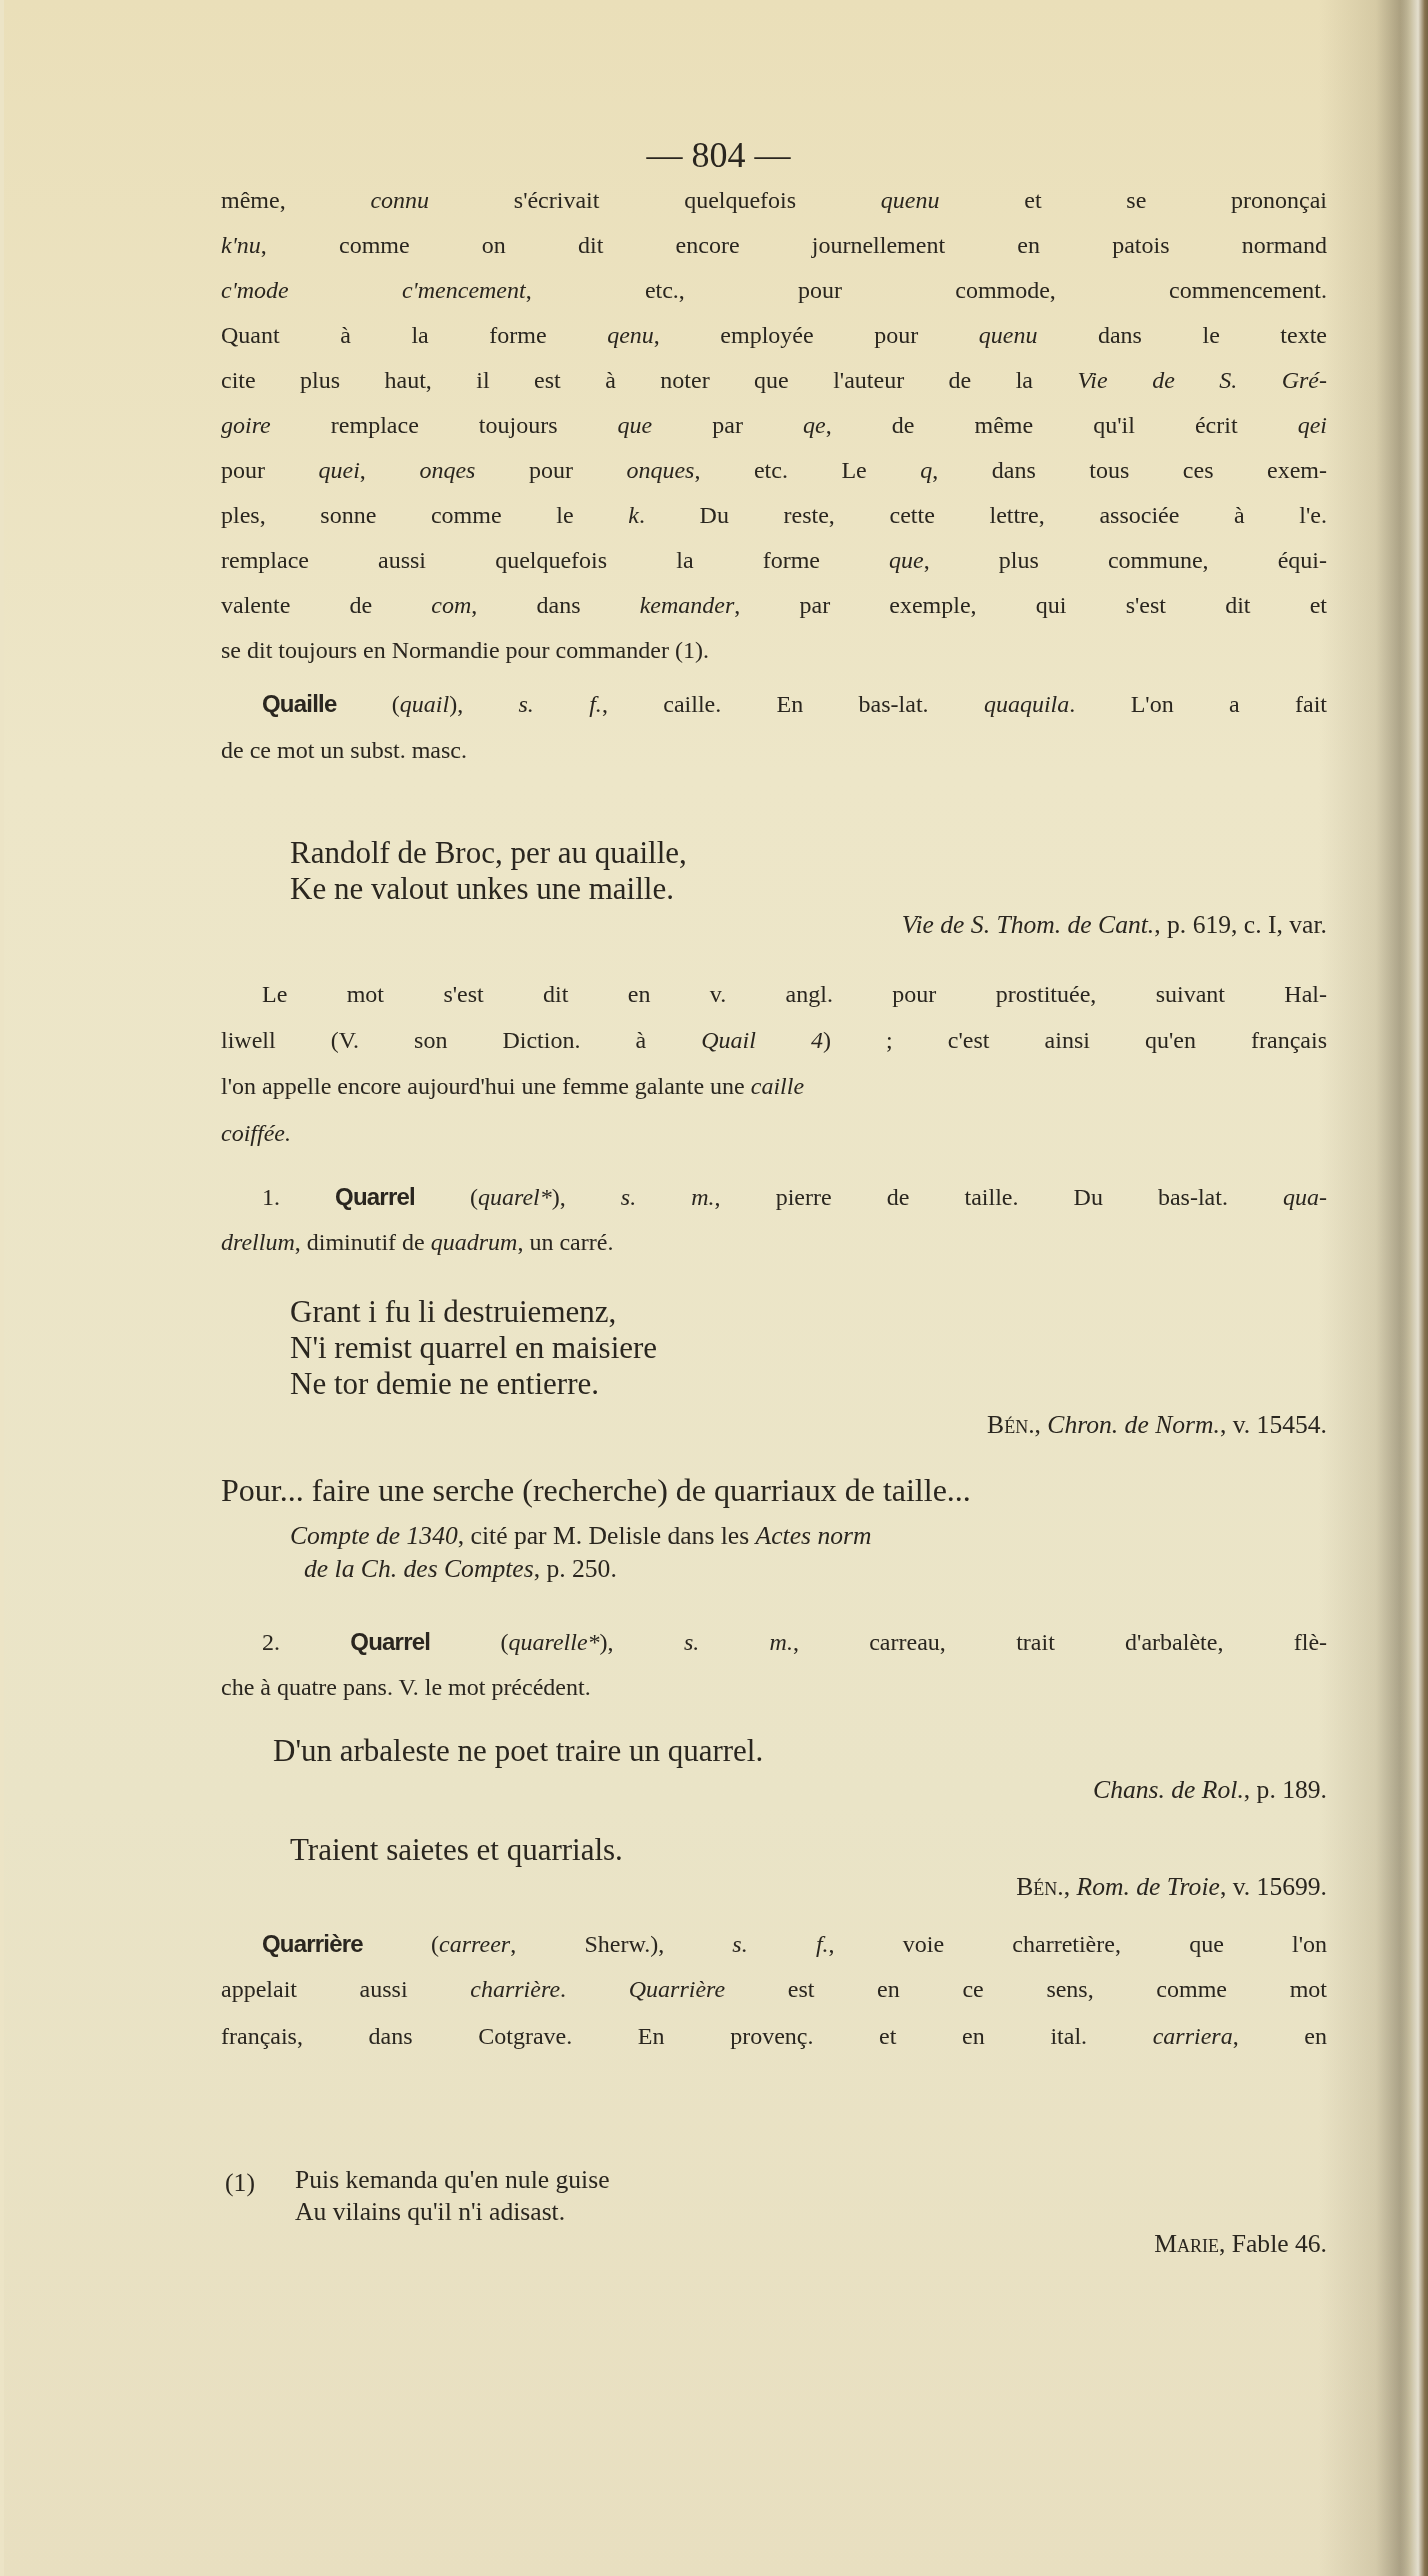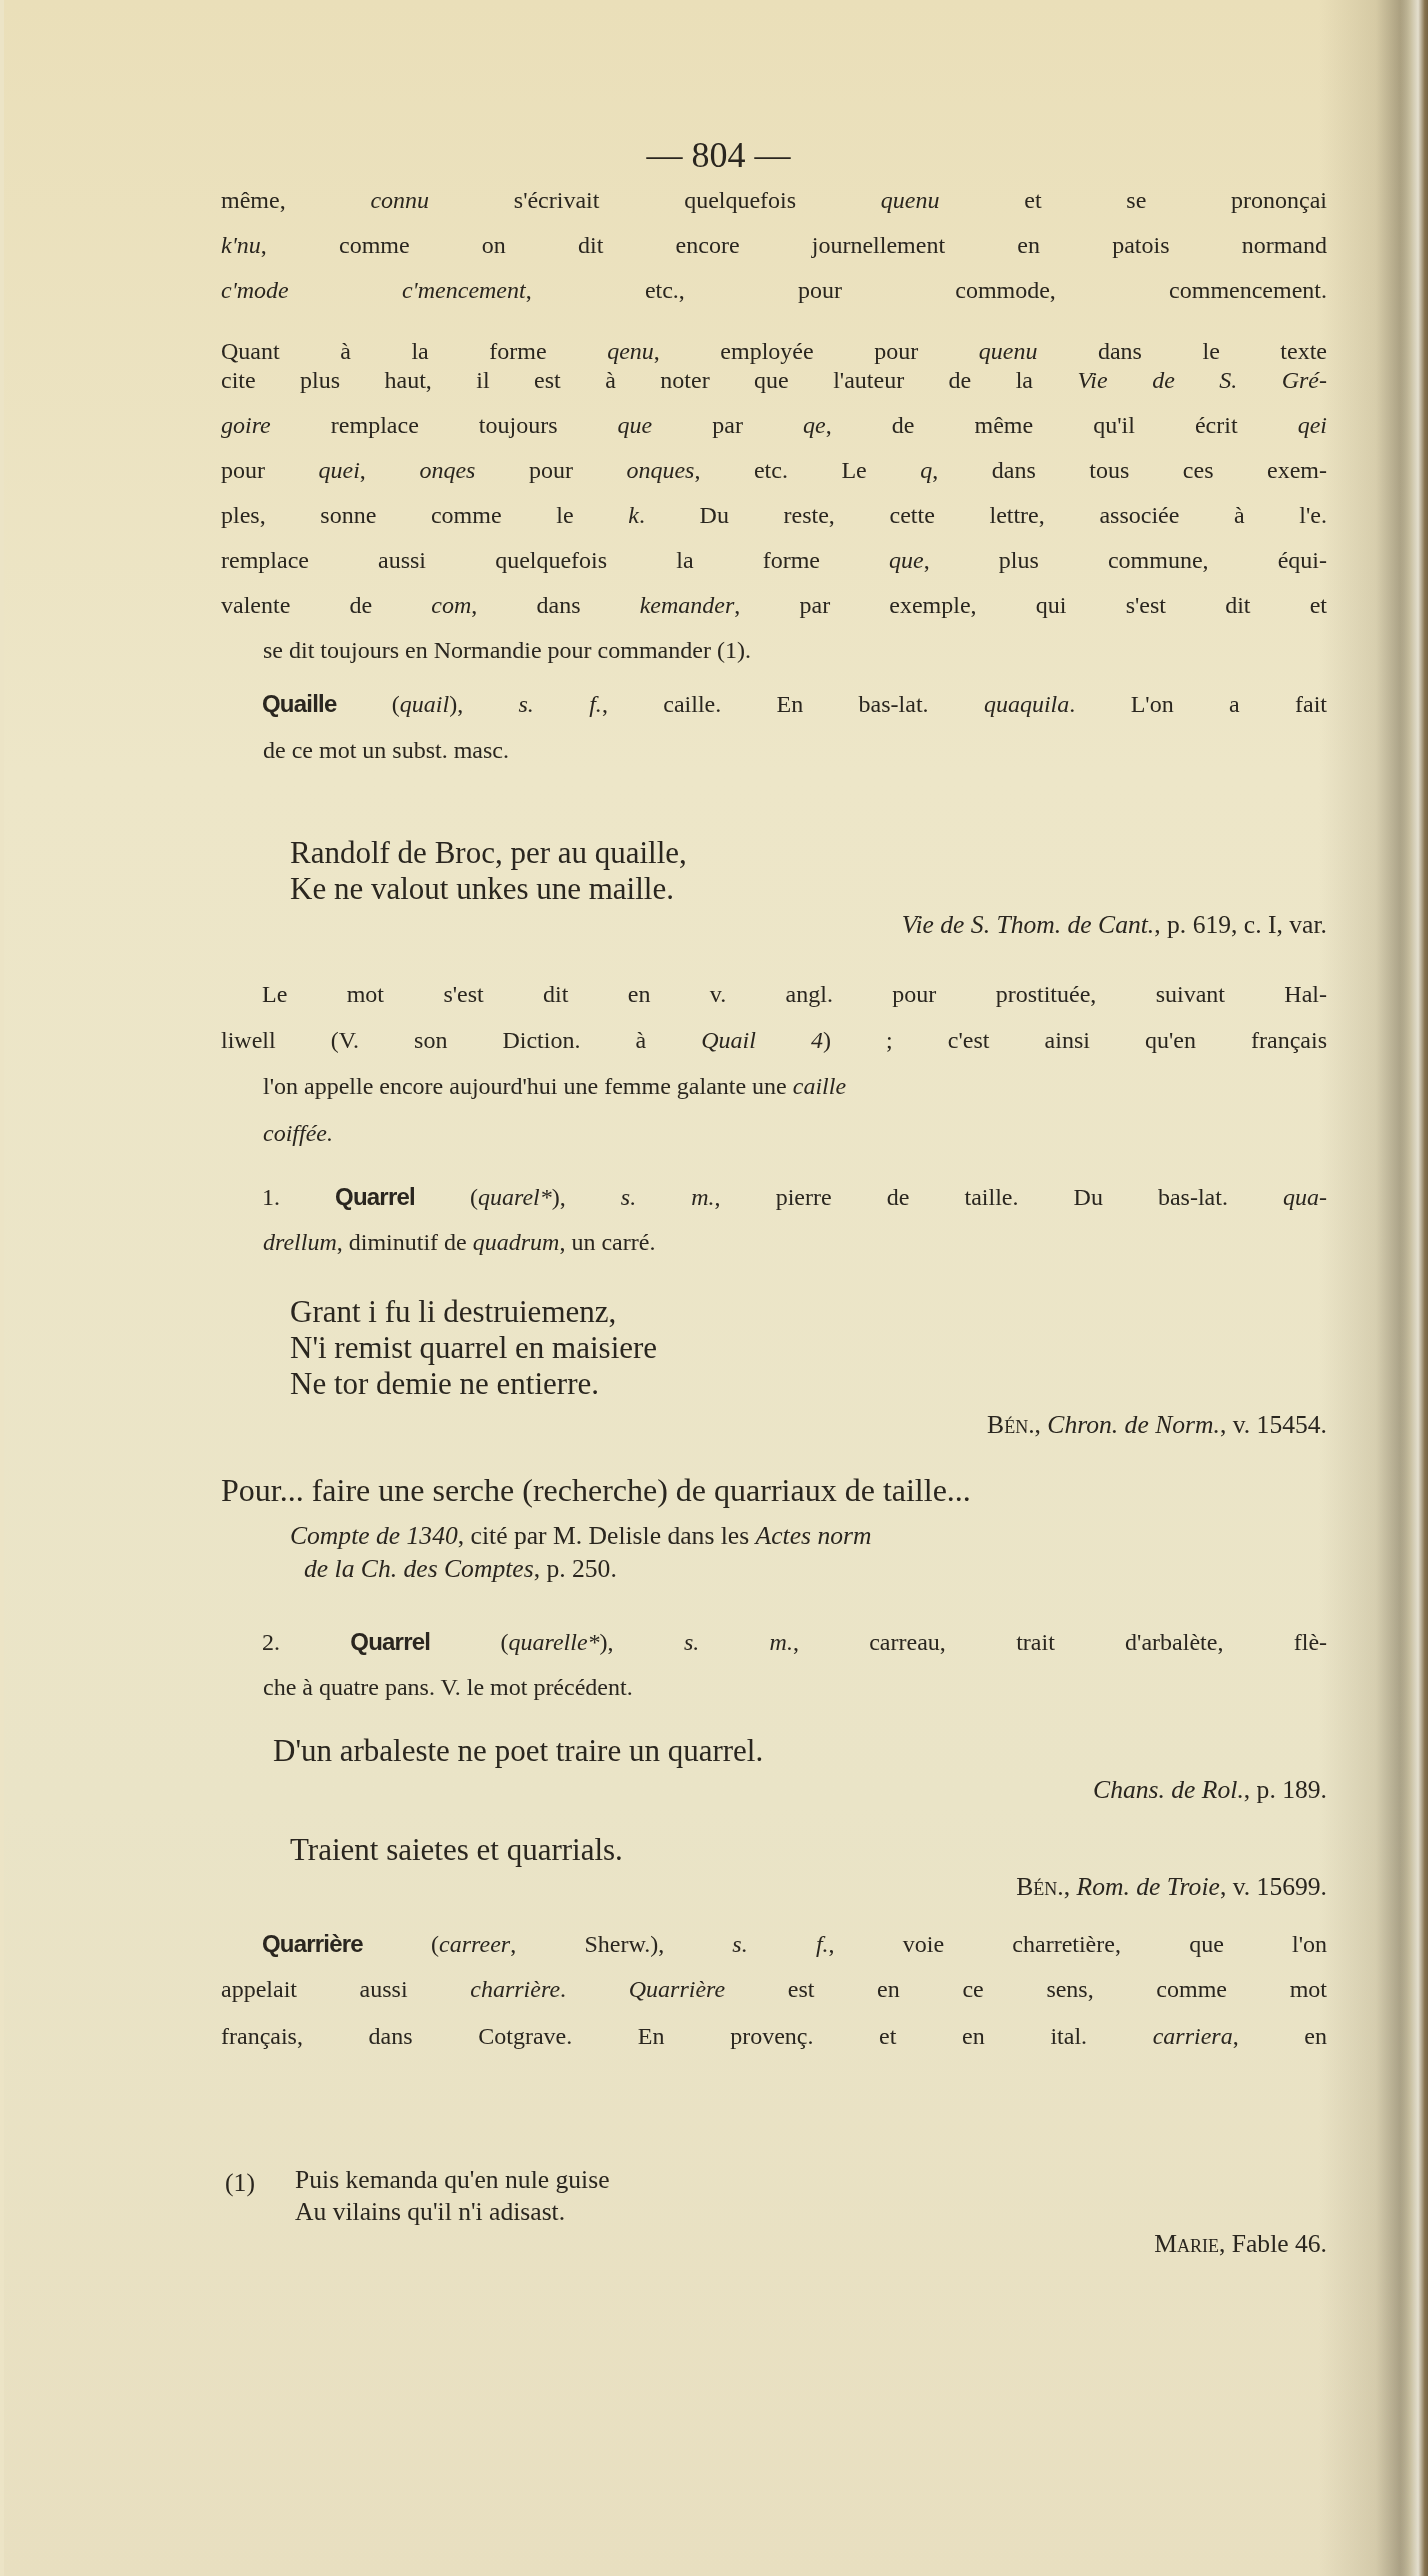--- a/index.html
+++ b/index.html
@@ -16,21 +16,21 @@
       linear-gradient(180deg, #eadfb9 0%, #ede6c8 30%, #eae4c7 70%, #e8dfc0 100%);
   }
   .edge {
     position: absolute; right: 0; top: 0; width: 33px; height: 2576px;
     background: linear-gradient(90deg, rgba(200,190,160,0) 0%, #cfc6a6 30%, #f3efe0 55%, #8a7550 75%, #5b4a2e 100%);
     opacity: 0.85;
   }
   .text-block { position: absolute; left: 217px; width: 1106px; }
   .line { position: absolute; left: 0; right: 0; white-space: nowrap; font-size: 24px; line-height: 41px; }
   .just { text-align: justify; text-align-last: justify; }
-  .left { text-align: left; margin-left: 42px; }
+  .left { text-align: left; }
   .indent { padding-left: 41px; }
   i { font-style: italic; }
   b { font-weight: bold; font-family: "Liberation Sans", "DejaVu Sans", sans-serif; font-stretch: condensed; letter-spacing: -0.8px; }
   .sc { font-variant: small-caps; }
   .verse { position: absolute; font-size: 31px; line-height: 38px; white-space: nowrap; }
   .cite { position: absolute; right: 0; font-size: 25.6px; line-height: 33px; white-space: nowrap; text-align: right; }
   .folio { position: absolute; top: 134px; left: 0; width: 1429px; text-align: center; font-size: 36px; }
 </style>
 </head>
 <body>
@@ -39,21 +39,21 @@
   <div class="edge"></div>
 
   <div class="folio">— 804 —</div>
 
   <div class="text-block" style="top:0;">
 
     <div>
         <div class="line just" style="top: 180px;">même, <i>connu</i> s'écrivait quelquefois <i>quenu</i> et se prononçai</div>
         <div class="line just" style="top: 225px;"><i>k'nu</i>, comme on dit encore journellement en patois normand</div>
         <div class="line just" style="top: 270px;"><i>c'mode c'mencement</i>, etc., pour commode, commencement.</div>
-        <div class="line just" style="top: 315px; margin-top: 16px;">Quant à la forme <i>qenu</i>, employée pour <i>quenu</i> dans le texte</div>
+        <div class="line just" style="top: 315px;">Quant à la forme <i>qenu</i>, employée pour <i>quenu</i> dans le texte</div>
         <div class="line just" style="top: 360px;">cite plus haut, il est à noter que l'auteur de la <i>Vie de S. Gré-</i></div>
         <div class="line just" style="top: 405px;"><i>goire</i> remplace toujours <i>que</i> par <i>qe</i>, de même qu'il écrit <i>qei</i></div>
         <div class="line just" style="top: 450px;">pour <i>quei</i>, <i>onqes</i> pour <i>onques</i>, etc. Le <i>q</i>, dans tous ces exem-</div>
         <div class="line just" style="top: 495px;">ples, sonne comme le <i>k</i>. Du reste, cette lettre, associée à l'e.</div>
         <div class="line just" style="top: 540px;">remplace aussi quelquefois la forme <i>que</i>, plus commune, équi-</div>
         <div class="line just" style="top: 585px;">valente de <i>com</i>, dans <i>kemander</i>, par exemple, qui s'est dit et</div>
         <div class="line left" style="top: 630px;">se dit toujours en Normandie pour commander (1).</div>
       </div>
 
     <div>

